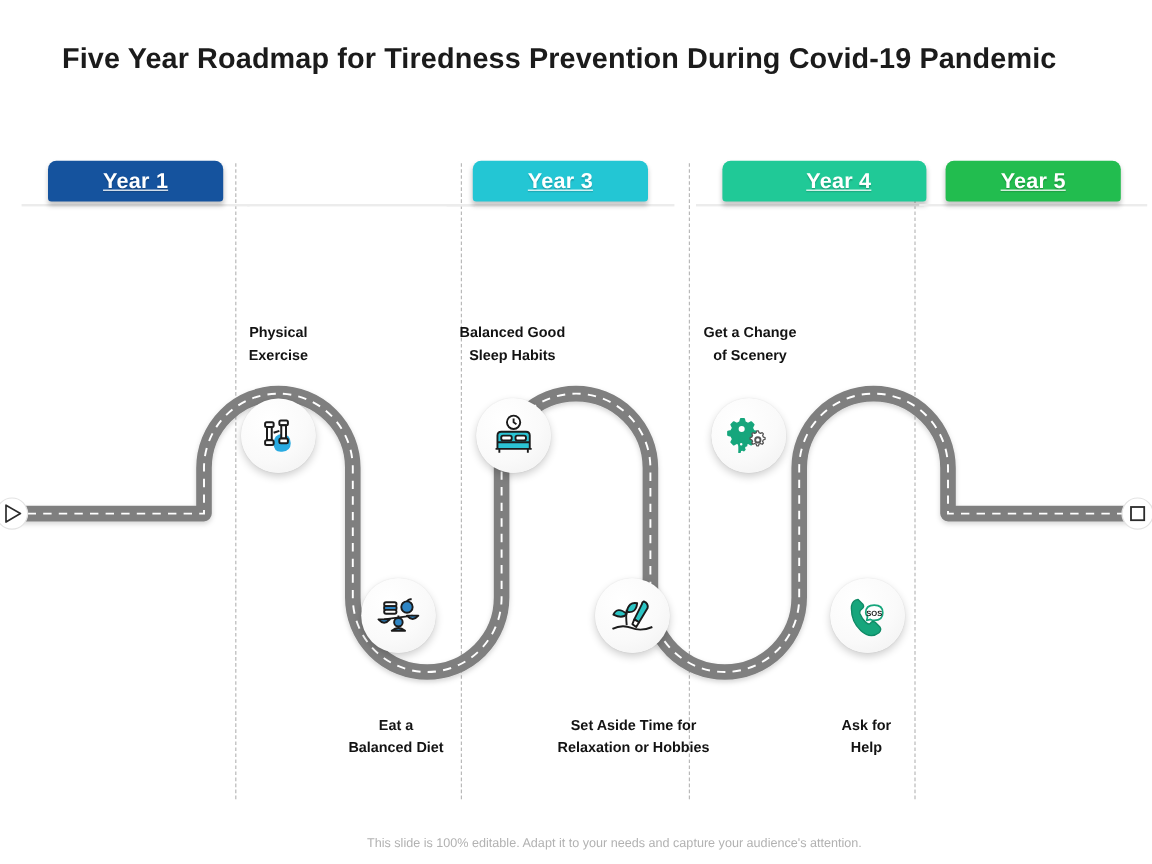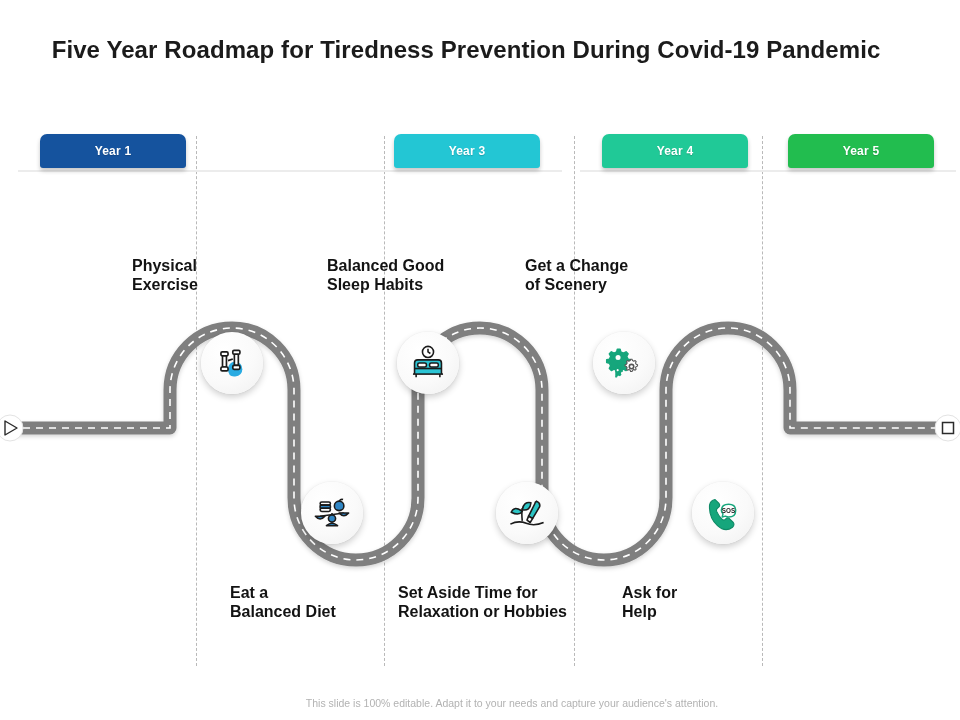--- a/index.html
+++ b/index.html
@@ -67,25 +67,26 @@
     top: 4px;
     width: 146px;
     height: 34px;
     border-radius: 7px 7px 3px 3px;
     box-shadow: 0 3px 4px rgba(0,0,0,.22);
     display: flex;
     align-items: center;
     justify-content: center;
   }
   .year-badge span {
-    font-size: 12px;
+    font-size: 18px;
     font-weight: bold;
     color: #ffffff;
     letter-spacing: .2px;
     text-shadow: 0 1px 1px rgba(0,0,0,.18);
+    text-decoration: underline;
   }
 
   
   #road-svg {
     position: absolute;
     left: 0;
     top: 0;
     width: 960px;
     height: 720px;
     pointer-events: none;
@@ -102,24 +103,26 @@
     display: flex;
     align-items: center;
     justify-content: center;
   }
   .medallion svg { display: block; }
 
   
   .caption {
     position: absolute;
     width: 200px;
-    font-size: 16px;
+    text-align: center;
+    font-size: 12px;
     font-weight: bold;
     line-height: 19px;
     color: #131313;
+    margin-top: 12px;
   }
   .caption.wide { width: 260px; }
 
   
   .footer-note {
     position: absolute;
     left: 0;
     top: 697px;
     width: 960px;
     text-align: center;
@@ -153,21 +156,21 @@
 
   <div class="year-group" style="left:372px">
     <div class="year-underline"></div>
     <div class="year-badge" style="background: rgb(35, 198, 212);">
       <span>Year 3</span>
     </div>
   </div>
 
   <div class="year-group" style="left:580px">
     <div class="year-underline"></div>
-    <div class="year-badge" style="background: rgb(32, 201, 151);">
+    <div class="year-badge" style="background: rgb(32, 201, 151); padding-left: 24px;">
       <span>Year 4</span>
     </div>
   </div>
 
   <div class="year-group" style="left:766px">
     <div class="year-underline"></div>
     <div class="year-badge" style="background: rgb(34, 189, 79);">
       <span>Year 5</span>
     </div>
   </div>

